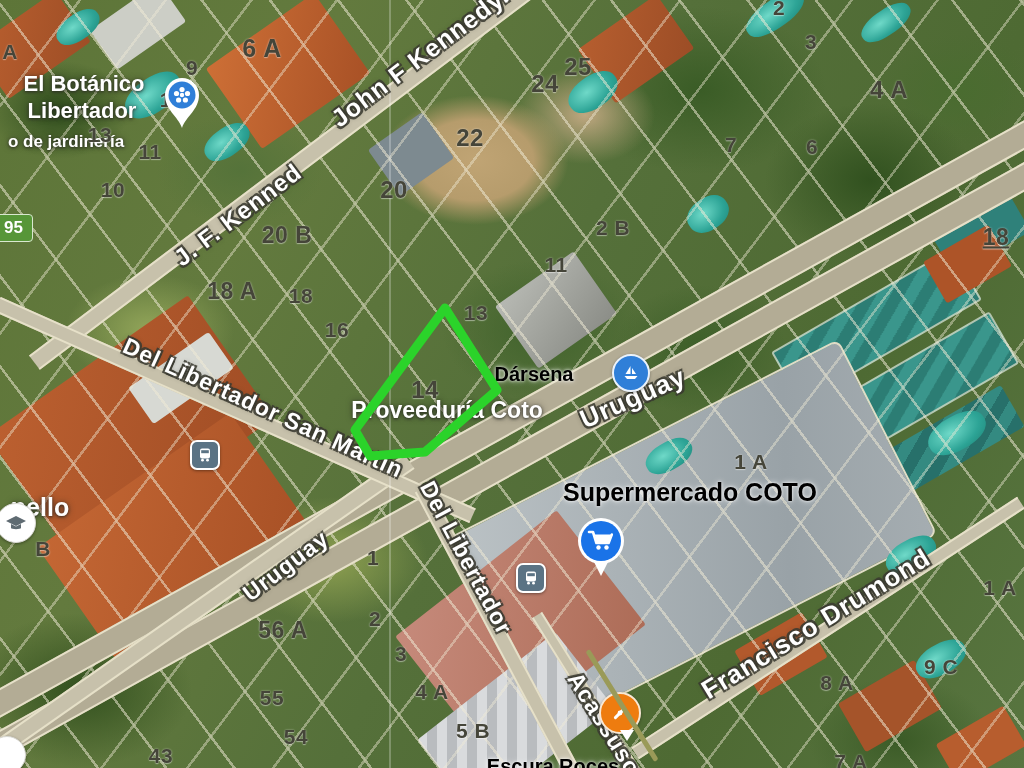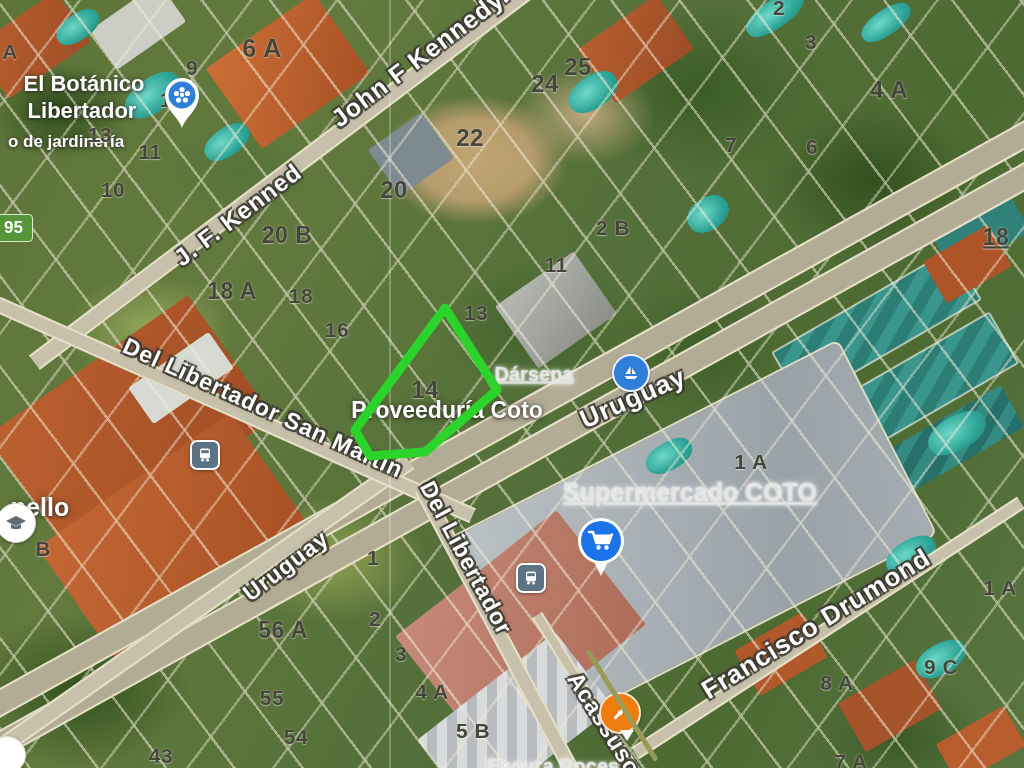--- a/index.html
+++ b/index.html
@@ -35,22 +35,22 @@
   
   .lot{position:absolute;z-index:6;transform:translate(-50%,-50%);white-space:nowrap;
        font-weight:700;font-size:21px;letter-spacing:.5px;color:#454539;
        text-shadow:0 0 2px rgba(255,255,255,.55),0 1px 1px rgba(255,255,255,.35);}
   .street{position:absolute;z-index:6;white-space:nowrap;font-weight:700;font-size:24px;
        letter-spacing:1px;color:#fff;
        text-shadow:-2px -2px 0 rgba(58,58,48,.85),2px -2px 0 rgba(58,58,48,.85),
                    -2px 2px 0 rgba(58,58,48,.85),2px 2px 0 rgba(58,58,48,.85),0 0 5px rgba(58,58,48,.7);}
   .place-white{position:absolute;z-index:6;white-space:nowrap;font-weight:700;color:#fff;
        text-shadow:0 1px 3px rgba(40,40,35,.85),0 0 6px rgba(40,40,35,.6);transform:translate(-50%,-50%);}
-  .place-dark{position:absolute;z-index:6;white-space:nowrap;font-weight:700;color:#e5e5e5;
-       text-shadow:0 0 3px rgba(255,255,255,.9),0 0 6px rgba(255,255,255,.7);transform:translate(-50%,-50%);text-decoration:underline;}
+  .place-dark{position:absolute;z-index:6;white-space:nowrap;font-weight:700;color:#000000;
+       text-shadow:0 0 3px rgba(255,255,255,.9),0 0 6px rgba(255,255,255,.7);transform:translate(-50%,-50%);}
   .route-badge{position:absolute;z-index:6;background:#579638;color:#fff;font-weight:700;font-size:17px;
        padding:3px 9px;border-radius:4px;border:1.5px solid #d9e8cf;}
   
   .pin{position:absolute;z-index:7;}
   .bus{position:absolute;z-index:7;width:26px;height:26px;border-radius:7px;background:#5b7384;
        border:2px solid #fff;box-shadow:0 1px 3px rgba(0,0,0,.4);
        display:flex;align-items:center;justify-content:center;}
   .poi-circle{position:absolute;z-index:7;border-radius:50%;display:flex;align-items:center;justify-content:center;
        box-shadow:0 1px 3px rgba(0,0,0,.35);}
   .wire{position:absolute;z-index:8;background:#9a9a58;border-radius:2px;}

